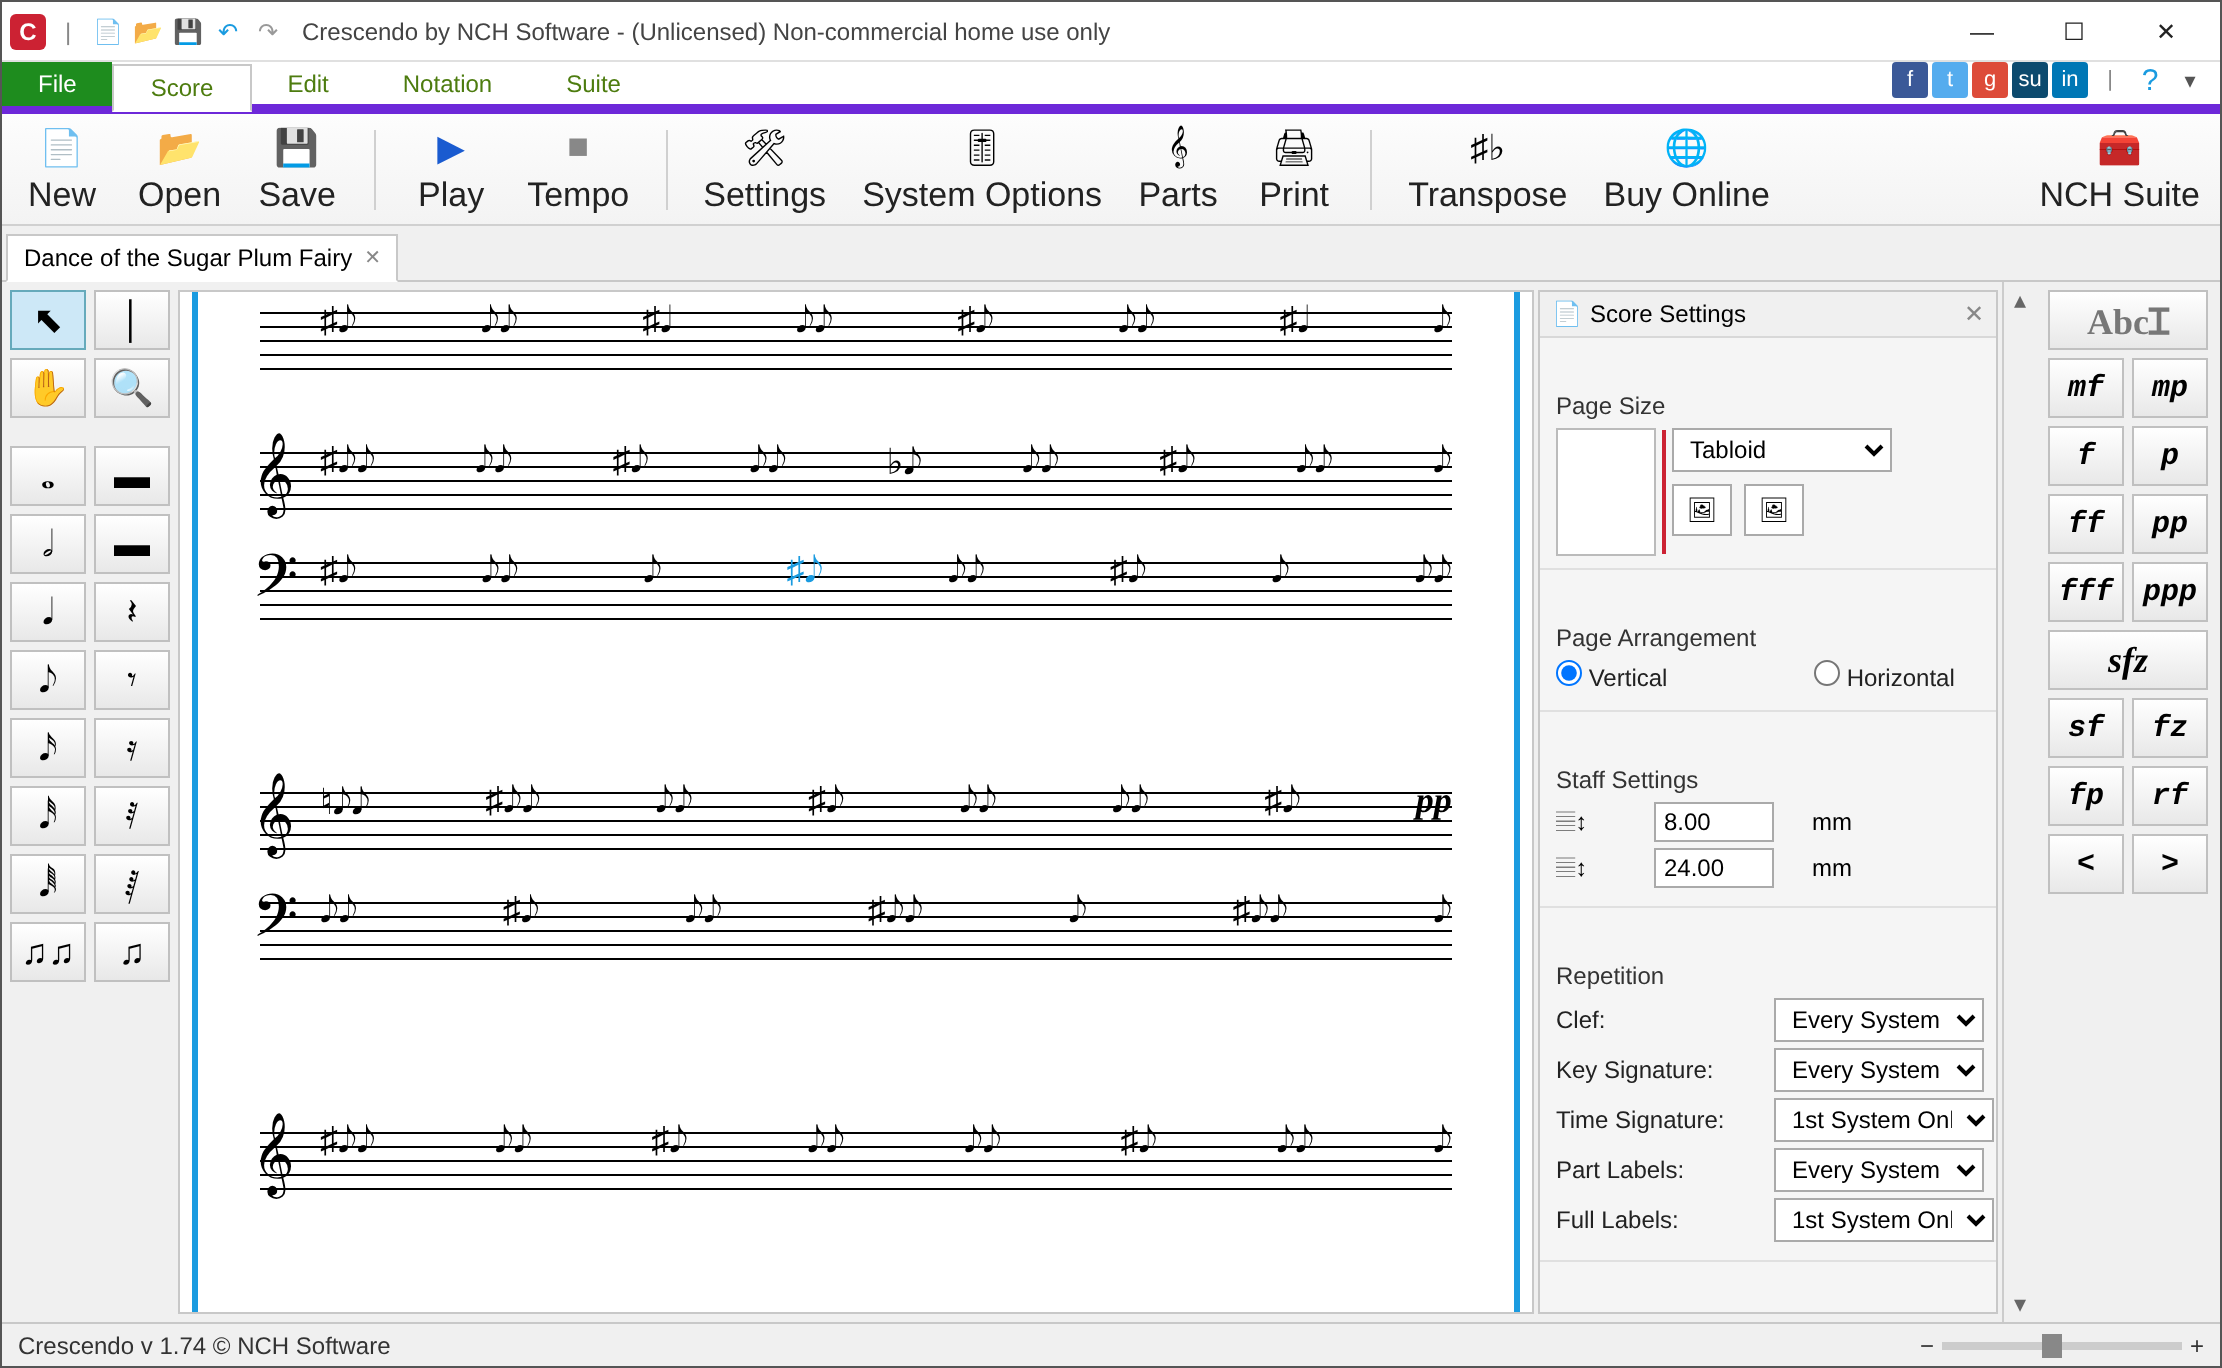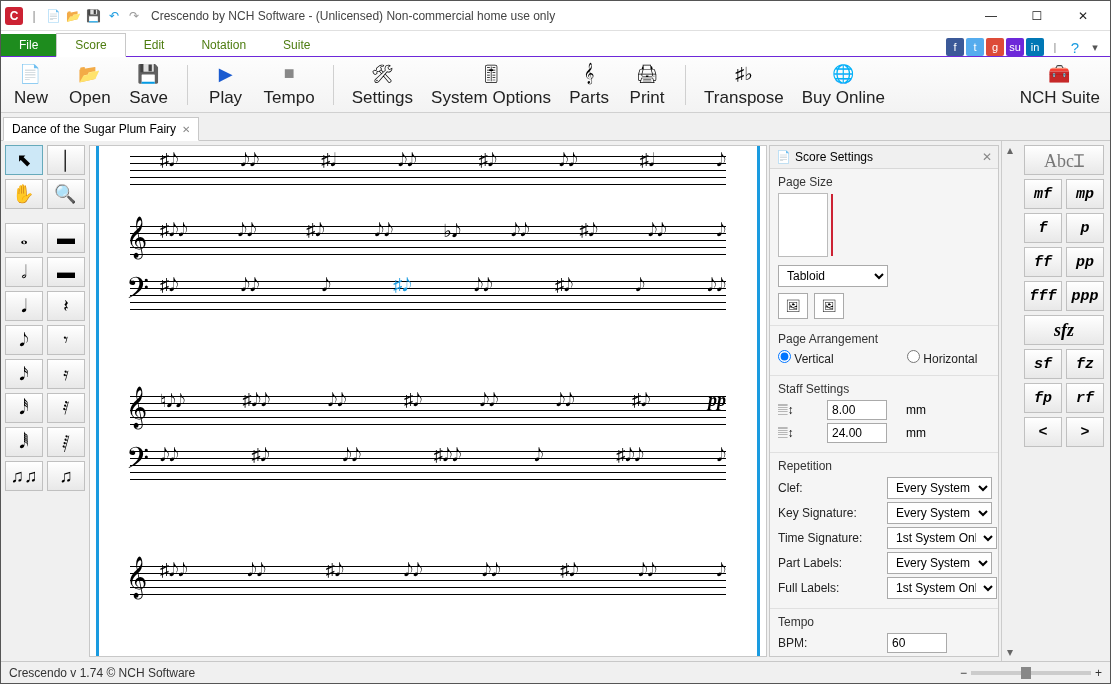--- a/index.html
+++ b/index.html
@@ -3,21 +3,21 @@
 <meta charset="utf-8">
 <style>
 * { box-sizing: border-box; margin: 0; padding: 0; font-family: "Segoe UI", Tahoma, sans-serif; font-size: 12px; }
 body { width: 1111px; height: 684px; background: #fff; overflow: hidden; display: flex; flex-direction: column; border: 1px solid #555; }
 .titlebar { height: 30px; display: flex; align-items: center; padding: 0 4px; border-bottom: 1px solid #e0e0e0; }
 .titlebar .qat { display: flex; gap: 2px; align-items: center; }
 .titlebar .qat span { width: 18px; height: 18px; display: inline-flex; align-items: center; justify-content: center; }
 .titlebar .title { margin-left: 8px; color: #444; }
 .titlebar .winbtns { margin-left: auto; display: flex; }
 .titlebar .winbtns div { width: 46px; height: 28px; display: flex; align-items: center; justify-content: center; color: #222; }
-.menubar { height: 26px; display: flex; align-items: flex-end; border-bottom: 1px solid #6d28d9; }
+.menubar { height: 26px; display: flex; align-items: flex-start; border-bottom: 5px solid #6d28d9; }
 .menubar .file { background: #1e8c1e; color: #fff; padding: 4px 18px; display: flex; align-items: center; }
 .menubar .menu { padding: 4px 18px; display: flex; align-items: center; color: #4d7c0f; border-right: 1px solid transparent; }
 .menubar .menu.active { background: #fff; border: 1px solid #c8c8c8; border-bottom: 1px solid #fff; position: relative; top: 1px; }
 .menubar .social { margin-left: auto; display: flex; gap: 2px; align-items: center; padding-right: 6px; }
 .menubar .social span { width: 18px; height: 18px; display: inline-flex; align-items: center; justify-content: center; font-size: 11px; color: #fff; border-radius: 2px; }
 .ribbon { height: 56px; display: flex; align-items: center; padding: 0 10px; gap: 18px; border-bottom: 1px solid #d0d0d0; background: linear-gradient(#fdfdfd,#f3f3f3); }
 .ribbon .rbtn { display: flex; flex-direction: column; align-items: center; gap: 2px; min-width: 40px; }
 .ribbon .rbtn .ico { width: 24px; height: 24px; display: flex; align-items: center; justify-content: center; font-size: 18px; }
 .ribbon .rbtn .lbl { font-size: 17px; color: #222; }
 .ribbon .sep { width: 1px; height: 40px; background: #d0d0d0; }
@@ -37,27 +37,27 @@
 .staffblock { position: absolute; left: 40px; right: 40px; }
 .staffline { height: 1px; background: #000; margin-bottom: 6px; }
 .staffgroup { position: relative; margin-bottom: 36px; }
 .clef { position: absolute; left: -4px; top: -10px; font-size: 36px; }
 .notes { position: absolute; left: 30px; right: 0; top: -6px; height: 40px; display: flex; justify-content: space-between; }
 .notes span { font-size: 18px; }
 .panel { width: 230px; background: #f5f5f5; border: 1px solid #c8c8c8; margin: 4px 2px; display: flex; flex-direction: column; overflow-y: auto; }
 .panel .phdr { display: flex; align-items: center; padding: 4px 6px; border-bottom: 1px solid #d8d8d8; background: #f0f0f0; }
 .panel .phdr .pclose { margin-left: auto; color: #888; }
 .panel .sect { padding: 6px 8px; border-bottom: 1px solid #e0e0e0; }
-.panel .sectlbl { color: #333; margin-bottom: 4px; }
+.panel .sectlbl { color: #333; margin-bottom: 4px; margin-top: 21px; }
 .panel .row { display: flex; align-items: center; gap: 19px; margin: 3px 0; }
 .panel .row label { flex: 0 0 90px; color: #222; }
 .panel select, .panel input[type=number] { border: 1px solid #aaa; background: #fff; padding: 2px 4px; font-size: 12px; }
 .panel select { width: 110px; }
 .panel input[type=number] { width: 60px; }
-.panel .pagesizebox { display: flex; gap: 8px; flex-direction: column; }
+.panel .pagesizebox { display: flex; gap: 8px; }
 .panel .pagesizepreview { width: 50px; height: 64px; border: 1px solid #bbb; background: #fff; position: relative; }
 .panel .pagesizepreview::after { content:""; position:absolute; right:-6px; top:0; bottom:0; width:2px; background:#c23; }
 .panel .orienticons { display: flex; gap: 6px; margin-top: 6px; }
 .panel .orienticons div { width: 30px; height: 26px; border: 1px solid #aaa; background: #fff; display:flex; align-items:center; justify-content:center; }
 .righttools { width: 92px; background: #f0f0f0; padding: 4px; display: flex; flex-direction: column; gap: 4px; align-items: center; }
 .righttools .wide { width: 80px; height: 30px; border: 1px solid #c0c0c0; background: linear-gradient(#fff,#e8e8e8); display: flex; align-items: center; justify-content: center; font-family: "Times New Roman", serif; font-style: italic; font-weight: bold; font-size: 18px; }
 .righttools .row2 { display: flex; gap: 4px; }
 .righttools .half { width: 38px; height: 30px; border: 1px solid #c0c0c0; background: linear-gradient(#fff,#e8e8e8); display: flex; align-items: center; justify-content: center; font-family: Liberation Mono, monospace; font-style: italic; font-weight: bold; font-size: 15px; }
 .statusbar { height: 22px; background: #f0f0f0; border-top: 1px solid #c8c8c8; display: flex; align-items: center; padding: 0 8px; font-size: 11px; color: #333; }
 .statusbar .zoom { margin-left: auto; display: flex; align-items: center; gap: 4px; }
@@ -88,21 +88,21 @@
 <div class="menubar">
   <div class="file">File</div>
   <div class="menu active">Score</div>
   <div class="menu">Edit</div>
   <div class="menu">Notation</div>
   <div class="menu">Suite</div>
   <div class="social">
     <span style="background:#3b5998">f</span>
     <span style="background:#55acee">t</span>
     <span style="background:#dd4b39">g</span>
-    <span style="background:#6d28d9">su</span>
+    <span style="background:#0c4a6e">su</span>
     <span style="background:#0077b5">in</span>
     <span style="color:#888;background:none">|</span>
     <span style="color:#1a9be0;background:none;font-size:15px">?</span>
     <span style="color:#555;background:none">▾</span>
   </div>
 </div>
 
 <div class="ribbon">
   <div class="rbtn">
       <div class="ico">📄</div>
@@ -402,21 +402,21 @@
         </div>
     </div>
   </div>
 
   <div style="width:17px;background:#f0f0f0;border-left:1px solid #ccc;display:flex;flex-direction:column;align-items:center;justify-content:space-between;padding:2px 0">
     <span style="color:#666">▴</span>
     <span style="color:#666">▾</span>
   </div>
 
   <div class="righttools">
-    <div class="wide" style="font-style:normal;font-weight:normal;color:#777">AbcꞮ</div>
+    <div class="wide" style="font-style:normal;font-weight:bold;color:#777">AbcꞮ</div>
     <div class="row2">
         <div class="half">mf</div>
         <div class="half">mp</div>
       </div>
     <div class="row2">
         <div class="half">f</div>
         <div class="half">p</div>
       </div>
     <div class="row2">
         <div class="half">ff</div>

